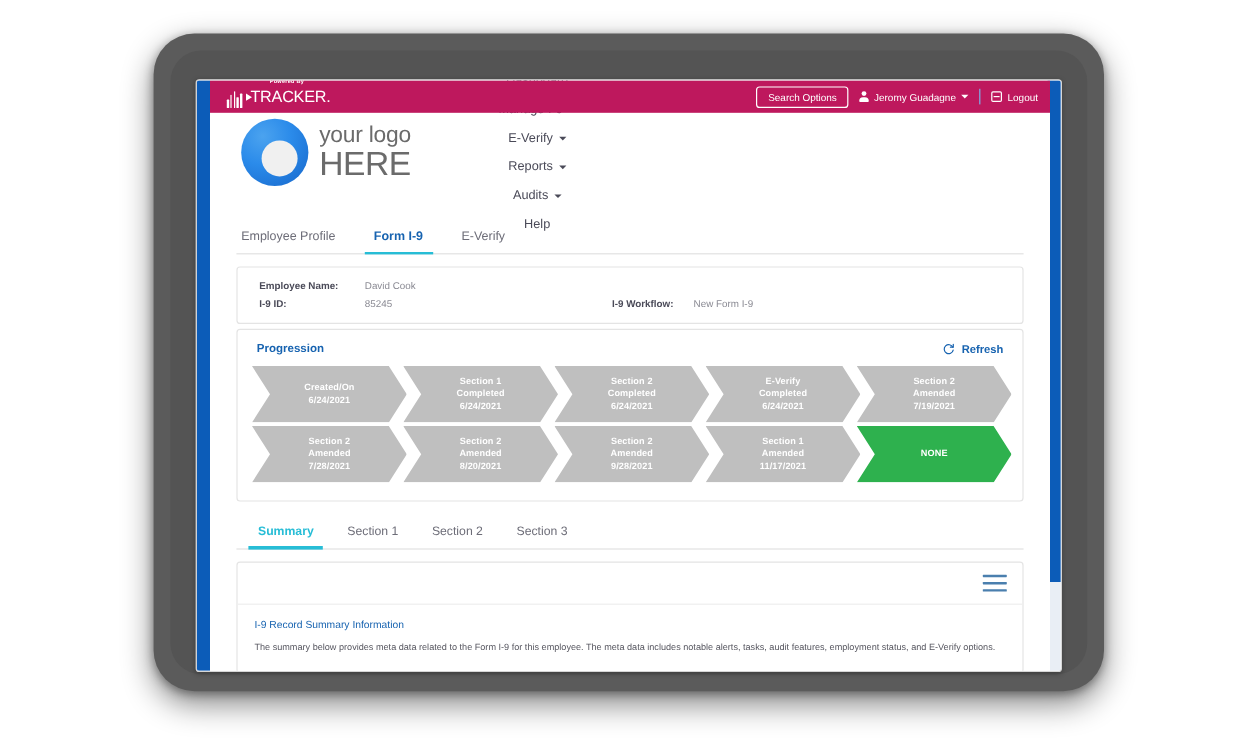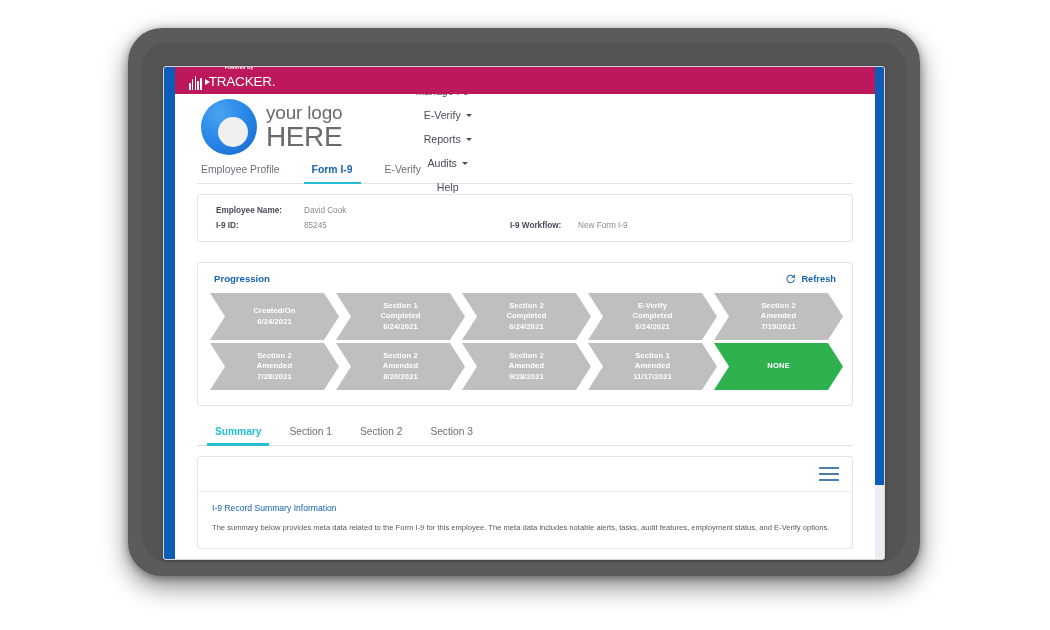--- a/index.html
+++ b/index.html
@@ -163,21 +163,21 @@
   #profile-tabs {
     display:flex; align-items:flex-end; gap:0;
     border-bottom:1px solid #e2e2e2;
     padding-left: 2px;
   }
   .ptab {
     font-size:10.4px; color:#6d6d78; padding: 4px 16px 8px 16px;
     cursor:pointer; position:relative; white-space:nowrap;
   }
   .ptab:first-child { padding-left: 2px; }
-  .ptab.active { color:#1763b0; font-weight:bold; }
+  .ptab.active { color:#1763b0; font-weight:bold;margin-top:28px; }
   .ptab.active::after {
     content:''; position:absolute; left:8px; right:8px; bottom:-1px; height:2.4px;
     background:#27bdd6;
   }
 
   
   .card {
     border:1px solid #e4e4e4; border-radius:3px; background:#ffffff;
     margin-top:10px;
   }
@@ -187,21 +187,21 @@
   .info-col-1 { width: 300px; padding-left:18px; }
   .info-col-2 { padding-left: 12px; }
   .info-rows { }
   .info-row { display:flex; margin-bottom:6px; }
   .info-row:last-child { margin-bottom:0; }
   .info-label { font-size:8.2px; font-weight:bold; color:#4a4a58; width:88px; }
   .info-value { font-size:8.2px; color:#8a8a93; }
   .info-label-w2 { width:68px; }
 
   
-  #progression-card { margin-top:20px; padding: 10px 12px 12px 12px; }
+  #progression-card { margin-top:4px; padding: 10px 12px 12px 12px; }
   #progression-head { display:flex; align-items:center; justify-content:space-between; margin-bottom:9px; }
   #progression-title { font-size:9.6px; font-weight:bold; color:#1763b0; padding-left:4px; }
   #refresh-btn { display:flex; align-items:center; gap:5px; cursor:pointer; padding-right:4px;}
   #refresh-label { font-size:9.3px; font-weight:bold; color:#1763b0; }
   .refresh-icon { width:11px; height:11px; display:block; }
 
   .chev-row { display:flex; margin-bottom:3px; }
   .chev {
     position:relative; height:47px; flex:1;
     background:#bfbfbf;
@@ -275,20 +275,33 @@
             <i style="height:14px"></i>
           <i style="height:9px"></i>
             <i style="height:12px"></i>
         </div>
         <div class="tracker-wordmark">
           <span class="powered-by">Powered By</span>
           <span class="tracker-chev"></span><span class="tracker-name">TRACKER.</span>
         </div>
       </div>
 
+      <div id="brandbar-right">
+        <button id="search-options-btn">Search Options</button>
+        <div class="user-block">
+          <span class="user-icon"></span>
+          <span>Jeromy Guadagne</span>
+          <span class="caret-down"></span>
+        </div>
+        <div class="vdivider"></div>
+        <div class="logout-block">
+          <span class="logout-icon"></span>
+          <span>Logout</span>
+        </div>
+      </div>
     </div>
 
     <div id="masthead">
       <div id="brand-logo">
         <div class="logo-mark"></div>
         <div class="logo-text">
           <div class="l1">your logo</div>
           <div class="l2">HERE</div>
         </div>
       </div>

